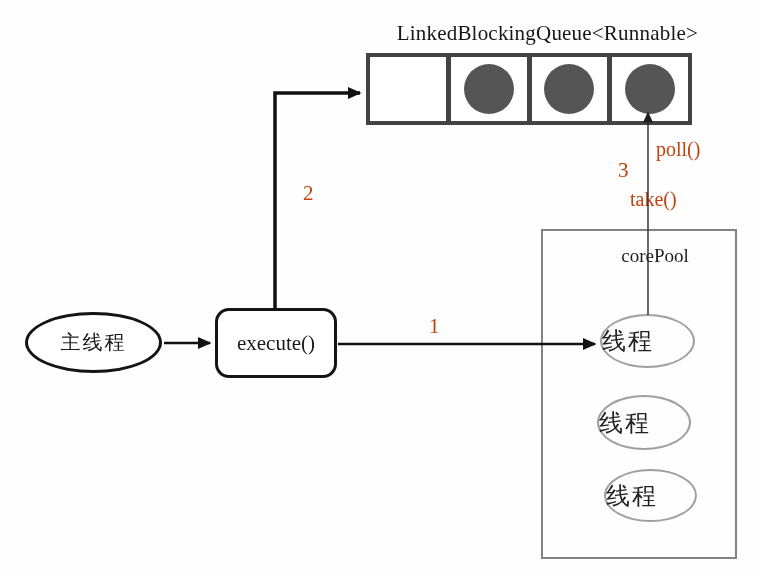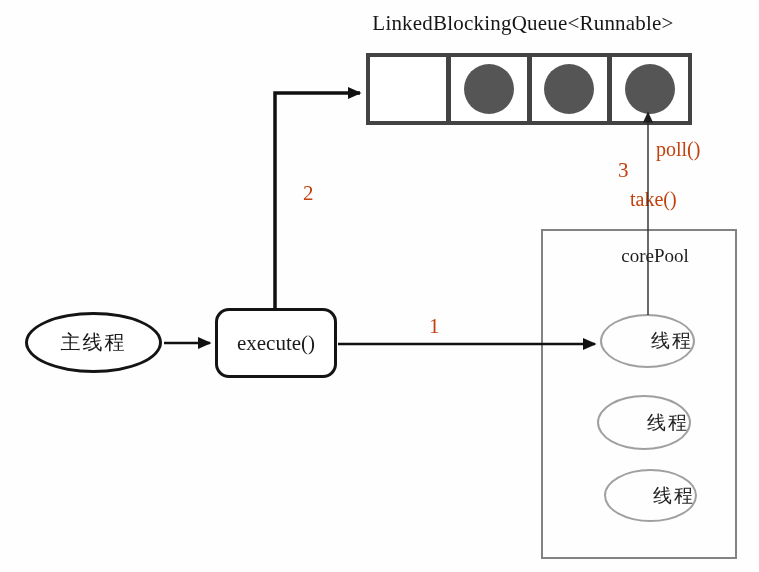--- a/index.html
+++ b/index.html
@@ -13,22 +13,22 @@
     height: 572px;
     background: #fefefe;
     font-family: "Liberation Serif", "DejaVu Serif", serif;
     color: #1a1a1a;
     overflow: hidden;
   }
   .abs { position: absolute; }
 
   
   #diagram-title {
-    left: 348px; top: 11px; width: 350px;
-    text-align: center;
+    left: 348px; top: 21px; width: 350px;
+    text-align: right;
     font-size: 21px;
     letter-spacing: 0.2px;
     color: #161616;
   }
 
   
   #queue-box {
     left: 366px; top: 53px; width: 326px; height: 72px;
     box-sizing: border-box;
     border: 4px solid #434343;
@@ -85,22 +85,22 @@
     left: 541px; top: 245px; width: 228px;
     text-align: center;
     font-size: 19px;
     color: #1d1d1d;
   }
   .thread-ellipse {
     box-sizing: border-box;
     border: 2px solid #a0a0a0;
     border-radius: 50%;
     background: #fefefe;
-    display: flex; align-items: center; justify-content: flex-end;
-    font-size: 19px;
+    display: flex; align-items: center; justify-content: flex-start;
+    font-size: 24px;
     color: #222222;
     letter-spacing: 2px;
   }
   #thread-1 { left: 600px; top: 314px; width: 95px; height: 54px; }
   #thread-2 { left: 597px; top: 395px; width: 94px; height: 55px; }
   #thread-3 { left: 604px; top: 469px; width: 93px; height: 53px; }
 
   
   .edge-label {
     font-size: 21px;

